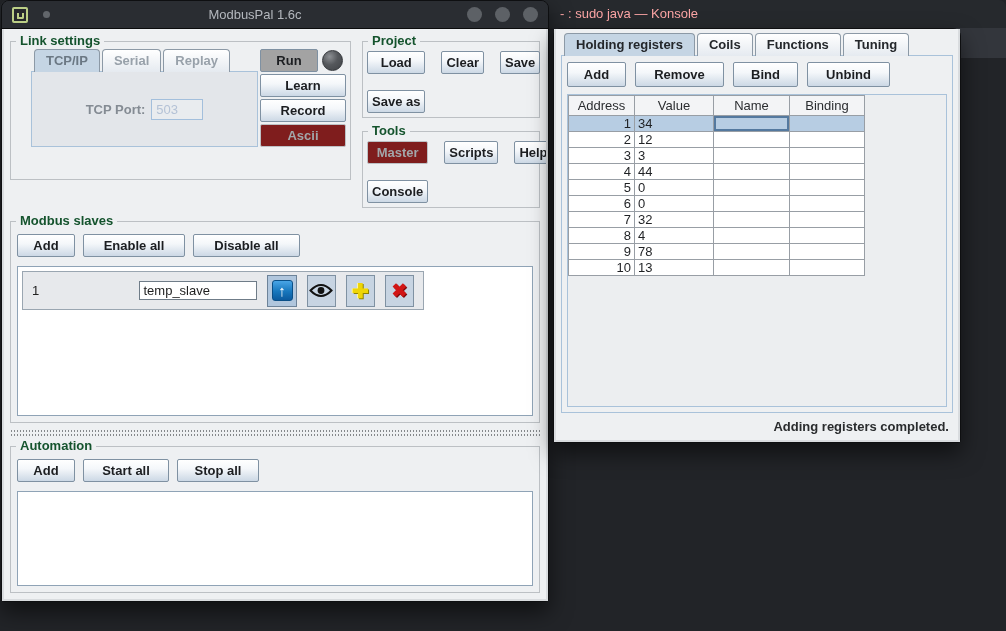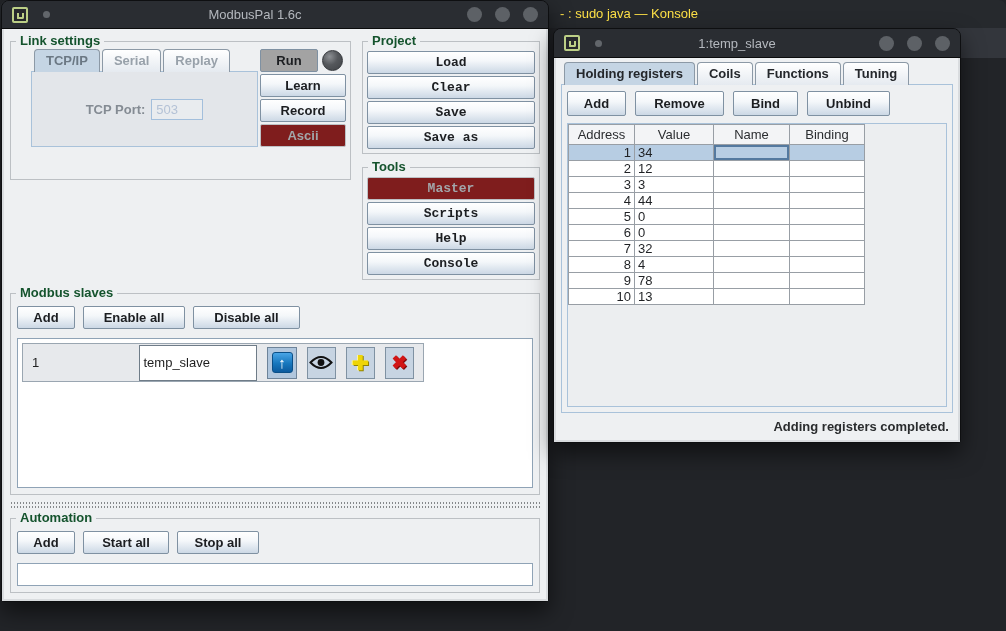--- a/index.html
+++ b/index.html
@@ -9,21 +9,21 @@
     background:#222428;
     font-family:"Liberation Sans", sans-serif;
   }
 
   
   .konsole-bar {
     position:absolute; left:0; top:0; width:1006px; height:28px;
     background:#26292d; border-radius:7px 7px 0 0;
   }
   .konsole-title {
-    position:absolute; left:560px; top:6px; color:#fde047; font-size:13px;
+    position:absolute; left:560px; top:6px; color:#fca5a5; font-size:13px;
   }
   .konsole-strip {
     position:absolute; left:948px; top:28px; width:58px; height:30px;
     background:#33363c;
   }
 
   
   .window {
     position:absolute; border:1px solid #0e0f11; border-radius:8px 8px 3px 3px;
     background:#2a2d32; box-shadow:0 10px 22px rgba(0,0,0,.55);
@@ -104,37 +104,37 @@
   .run-row { display:flex; align-items:center; gap:4px; }
   .run-btn { width:58px; padding:4px 4px; }
   .led {
     width:21px; height:21px; border-radius:50%;
     background:radial-gradient(circle at 35% 30%, #8d9094 0%, #55585c 45%, #404347 100%);
     border:1px solid #33363a;
   }
   .ls-buttons .btn { padding:3px 4px; }
 
   .right-col { width:178px; display:flex; flex-direction:column; }
-  .grid2 { display:grid; grid-template-columns:1fr; gap:2px; padding:9px 4px 4px;font-family:Liberation Mono, monospace; }
+  .grid2 { display:grid; grid-template-columns:1fr 1fr 1fr; gap:16px; padding:9px 4px 4px; }
   .grid2 .btn { padding:3px 4px; }
   .project-group { margin-top:7px; }
   .tools-group { margin-top:13px; }
 
   .slaves-group { margin-top:13px; padding:12px 6px 6px; height:202px; display:flex; flex-direction:column; }
   .btn-row { display:flex; gap:8px; }
   .white-list {
     margin-top:9px; flex:1; background:#ffffff; border:1px solid #8fa3b6; padding:4px;
   }
   .slave-row {
     width:402px; height:39px; background:#e7e9ec; border:1px solid #9aa6b1;
     display:flex; align-items:center; padding:0 9px; gap:8px;
   }
   .slave-id { font-size:13px; color:#222; width:110px; }
   .slave-name-input {
-    width:118px; height:36px; border:1px solid #6f7c88; font-size:13px;
+    width:118px; height:19px; border:1px solid #6f7c88; font-size:13px;
     font-family:inherit; padding:0 3px; background:#fff; color:#1e1e1e;
   }
   .icon-btn {
     width:32px; height:32px; background:#c7d4e2; border:1px solid #7f91a2;
     display:flex; align-items:center; justify-content:center; margin-left:2px; padding:0;
   }
   .icon-btn.pressed { background:#b0c6dd; border-color:#6d8399; }
   .up-arrow-tile {
     width:21px; height:21px; border-radius:3px; border:1px solid #0a4f87;
     background:linear-gradient(180deg,#49a5e6 0%,#1777bd 55%,#0b5a9e 100%);
@@ -322,32 +322,20 @@
         <button class="btn" style="width:86px">Start all</button>
         <button class="btn" style="width:82px">Stop all</button>
       </div>
       <div class="white-list"></div>
     </div>
 
   </div>
 </div>
 
 <div class="window" id="right-window">
-  <div class="titlebar">
-    <div class="app-icon">
-        <div class="glyph"></div>
-      </div>
-    <div class="menu-dot"></div>
-    <div class="title">1:temp_slave</div>
-    <div class="tb-buttons">
-      <div class="tb-btn"></div>
-      <div class="tb-btn"></div>
-      <div class="tb-btn"></div>
-    </div>
-  </div>
   <div class="window-body">
 
 
     <div class="tabs">
       <div class="tab selected">Holding registers</div>
       <div class="tab">Coils</div>
       <div class="tab">Functions</div>
       <div class="tab">Tuning</div>
     </div>
 

